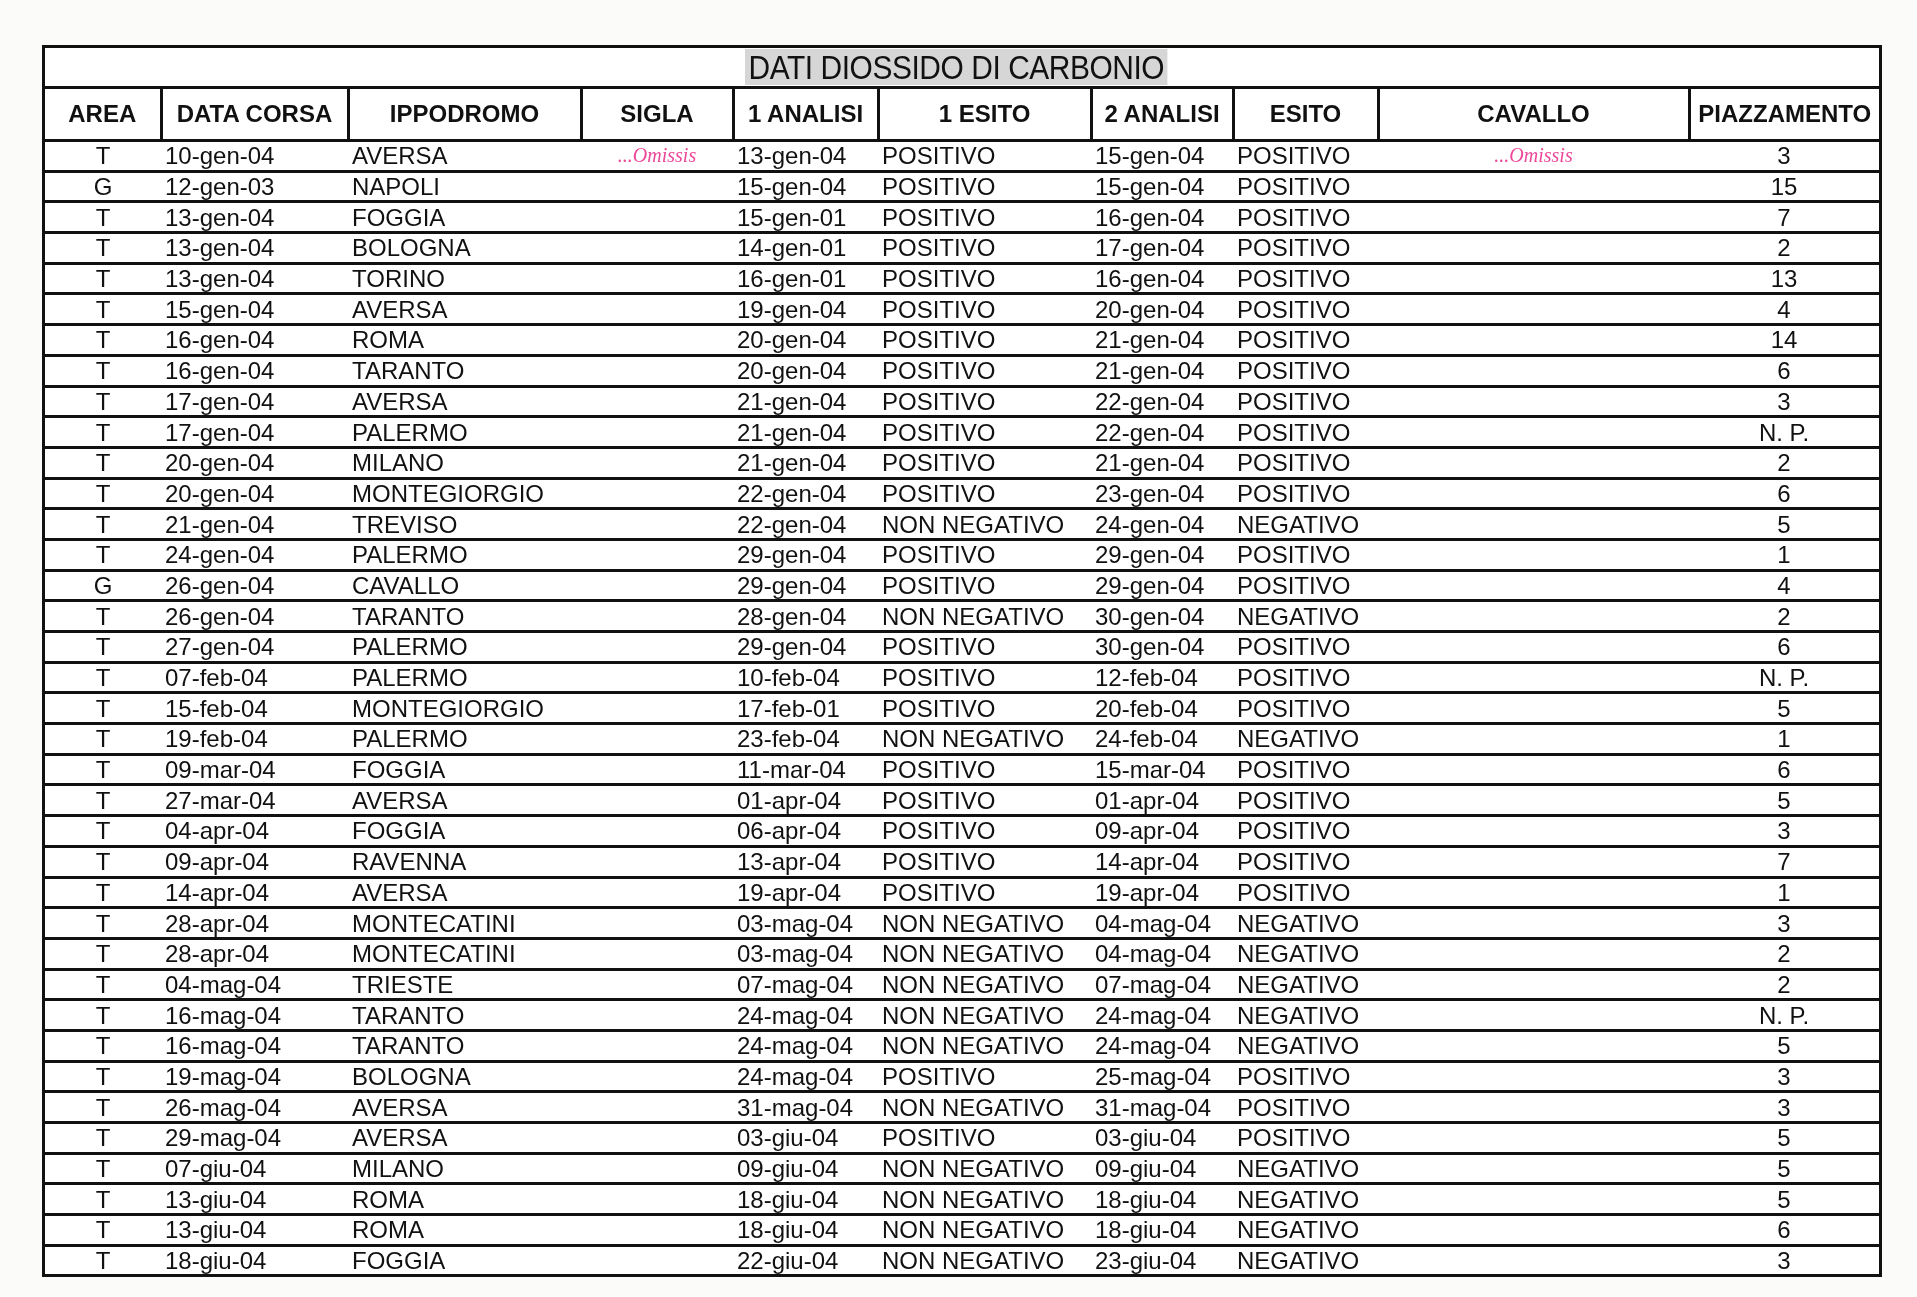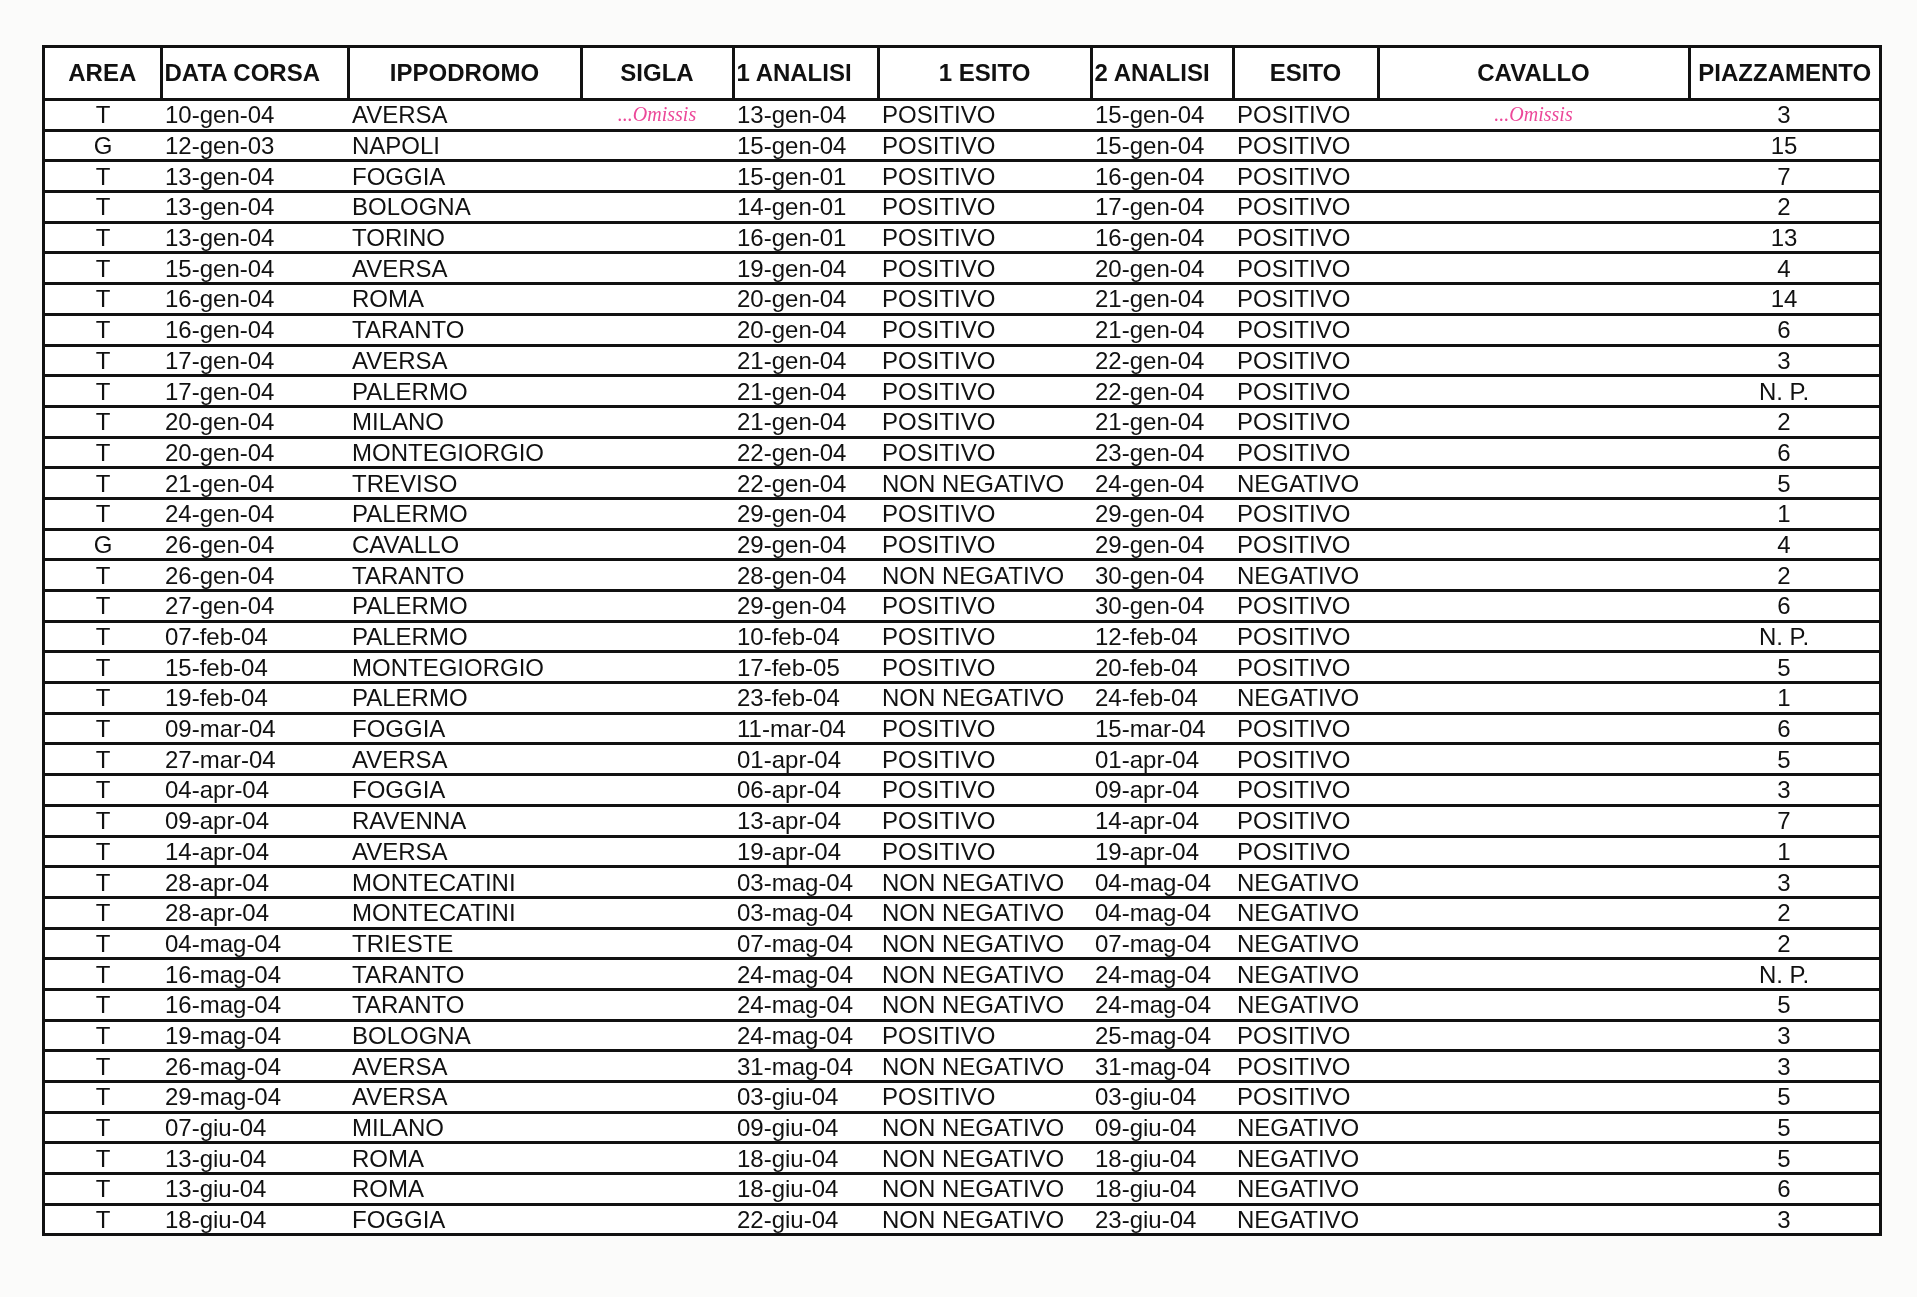--- a/index.html
+++ b/index.html
@@ -20,33 +20,36 @@
     font-size: 34px; line-height: 36px; letter-spacing: -0.5px;
     transform: scaleX(0.88); transform-origin: left center; white-space: nowrap;
   }
   table { border-collapse: collapse; width: 100%; table-layout: fixed; }
   th {
     font-size: 24px; font-weight: bold; height: 34px; padding: 8px 2px;
     border-bottom: 3px solid #111; border-right: 3px solid #111;
     white-space: nowrap; overflow: hidden; text-align: center;
   }
   th:last-child { border-right: none; }
-  th.left { text-align: left; margin-top: 34px; }
+  th.left { text-align: center; margin-top: 34px; }
   td {
     font-size: 24px; height: 27.7px; padding: 0 4px; border-bottom: 3px solid #111;
     white-space: nowrap; overflow: hidden; line-height: 27px;
   }
   tr:last-child td { border-bottom: none; }
   td.c { text-align: center; }
   td.omissis { color: #ec4899; font-family: "Liberation Serif", serif; font-style: italic; font-size: 20px; text-align: center; }
 </style>
 </head>
 <body>
 
 <div class="sheet">
+  <div class="title-row">
+    <div class="title">DATI DIOSSIDO DI CARBONIO</div>
+  </div>
   <table>
     <colgroup>
       <col style="width:116px">
         <col style="width:187px">
         <col style="width:233px">
         <col style="width:152px">
       <col style="width:145px">
         <col style="width:213px">
         <col style="width:142px">
         <col style="width:145px">
@@ -282,21 +285,21 @@
           <td>12-feb-04</td>
           <td>POSITIVO</td>
           <td></td>
           <td class="c">N. P.</td>
         </tr>
         <tr>
           <td class="c">T</td>
           <td>15-feb-04</td>
           <td>MONTEGIORGIO</td>
           <td></td>
-          <td>17-feb-05</td>
+          <td>17-feb-01</td>
           <td>POSITIVO</td>
           <td>20-feb-04</td>
           <td>POSITIVO</td>
           <td></td>
           <td class="c">5</td>
         </tr>
         <tr>
           <td class="c">T</td>
           <td>19-feb-04</td>
           <td>PALERMO</td>

